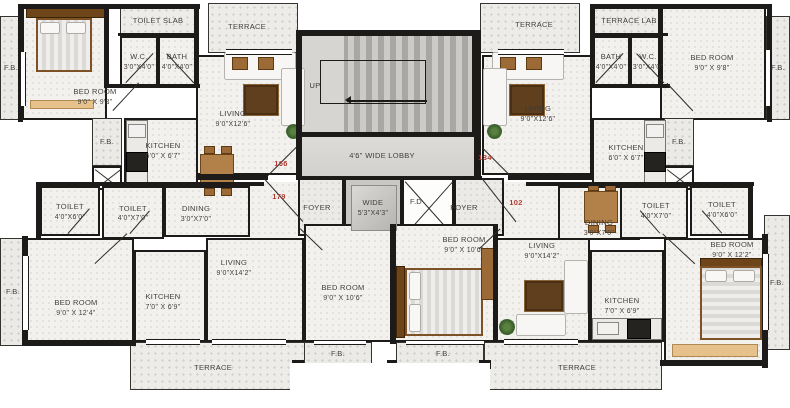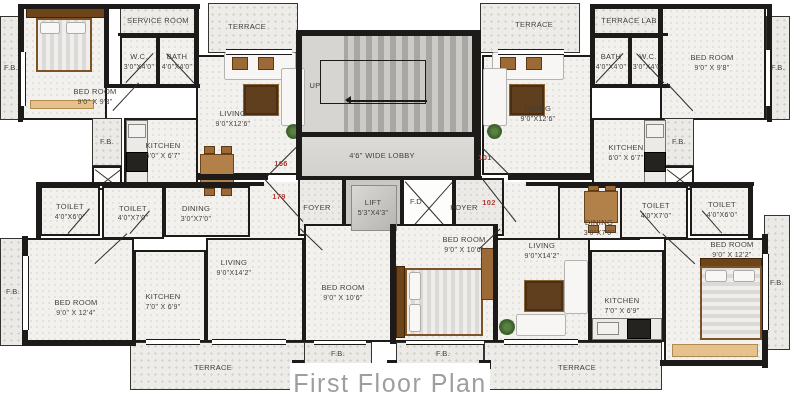--- a/index.html
+++ b/index.html
@@ -49,33 +49,32 @@
   .plan-title{position:absolute;left:390px;top:383px;transform:translate(-50%,-50%);z-index:7;
        font:400 25px "Liberation Sans",sans-serif;letter-spacing:1.5px;white-space:nowrap;}
   .watermark{position:absolute;left:15px;top:178px;z-index:9;pointer-events:none;
        font:700 56px "Liberation Sans",sans-serif;letter-spacing:14px;color:rgba(120,120,120,.09);white-space:nowrap;}
 </style>
 </head>
 <body>
 
 <div id="plan">
   <div class="title-plate"></div>
-  <div class="plan-title" style="color: rgb(158, 158, 158);">First Floor Plan</div>
 <div class="room t-fb" style="left: 0px; top: 16px; width: 22px; height: 104px;"></div>
     <div class="lbl" style="left: 11px; top: 68px;">
       <span class="nm">F.B.</span>
     </div>
     <div class="room t-room" style="left: 22px; top: 6px; width: 85px; height: 114px;"></div>
     <div class="lbl" style="left: 95px; top: 96px;">
       <span class="nm">BED ROOM</span>
       <span class="dm">9'0" X 9'8"</span>
     </div>
     <div class="room t-terr" style="left: 120px; top: 6px; width: 76px; height: 30px;"></div>
     <div class="lbl" style="left: 158px; top: 21px;">
-      <span class="nm">SERVICE ROOM</span>
+      <span class="nm">TOILET SLAB</span>
     </div>
     <div class="room t-room" style="left: 120px; top: 36px; width: 38px; height: 50px;"></div>
     <div class="lbl" style="left: 139px; top: 61px;">
       <span class="nm">W.C.</span>
       <span class="dm">3'0"X4'0"</span>
     </div>
     <div class="room t-room" style="left: 158px; top: 36px; width: 38px; height: 50px;"></div>
     <div class="lbl" style="left: 177px; top: 61px;">
       <span class="nm">BATH</span>
       <span class="dm">4'0"X4'0"</span>
@@ -125,21 +124,21 @@
     <div class="room t-lobby" style="left: 298px; top: 135px; width: 182px; height: 43px;"></div>
     <div class="lbl" style="left: 382px; top: 156px;">
       <span class="nm">4'6" WIDE LOBBY</span>
     </div>
     <div class="room t-core" style="left: 298px; top: 178px; width: 46px; height: 58px;"></div>
     <div class="lbl" style="left: 317px; top: 208px;">
       <span class="nm">FOYER</span>
     </div>
     <div class="room t-lift" style="left: 344px; top: 178px; width: 58px; height: 58px;"></div>
     <div class="lbl" style="left: 373px; top: 207px;">
-      <span class="nm">LIFT</span>
+      <span class="nm">WIDE</span>
       <span class="dm">5'3"X4'3"</span>
     </div>
     <div class="room t-xbox" style="left: 402px; top: 178px; width: 52px; height: 58px;">
       <div class="xline" style="left: 1px; top: 1px; width: 72.2496px; transform: rotate(48.3665deg);"></div>
       <div class="xline" style="left: 1px; top: 55px; width: 72.2496px; transform: rotate(-48.3665deg);"></div>
     </div>
     <div class="lbl" style="left: 416px; top: 202px;">
       <span class="nm">F.D</span>
     </div>
     <div class="room t-core" style="left: 454px; top: 178px; width: 50px; height: 58px;"></div>
@@ -382,15 +381,15 @@
     <div class="door" style="left: 640px; top: 210px; width: 30px; transform: rotate(49deg);"></div>
     <div class="door" style="left: 702px; top: 210px; width: 30px; transform: rotate(49deg);"></div>
     <div class="door" style="left: 95px; top: 263px; width: 44px; transform: rotate(-43deg);"></div>
     <div class="door" style="left: 695px; top: 263px; width: 44px; transform: rotate(-137deg);"></div>
     <div class="door" style="left: 113px; top: 110px; width: 38px; transform: rotate(-47deg);"></div>
     <div class="door" style="left: 693px; top: 110px; width: 38px; transform: rotate(-133deg);"></div>
     <div class="door" style="left: 300px; top: 228px; width: 31px; transform: rotate(44deg);"></div>
     <div class="door" style="left: 500px; top: 228px; width: 29px; transform: rotate(136deg);"></div>
     <div class="unit-no" style="left: 281px; top: 164px; color: rgb(176, 58, 48);">166</div>
     <div class="unit-no" style="left: 279px; top: 197px; color: rgb(176, 58, 48);">179</div>
-    <div class="unit-no" style="left: 485px; top: 158px; color: rgb(176, 58, 48);">101</div>
-    <div class="unit-no" style="left: 489px; top: 203px; color: rgb(176, 58, 48);">102</div>
+    <div class="unit-no" style="left: 485px; top: 158px; color: rgb(176, 58, 48);">134</div>
+    <div class="unit-no" style="left: 516px; top: 203px; color: rgb(176, 58, 48);">102</div>
   </div>
 
 </body></html>

